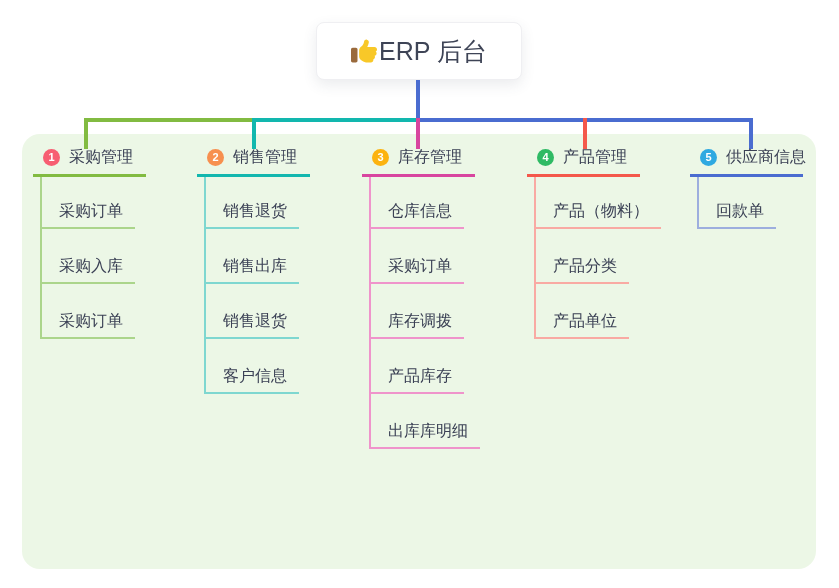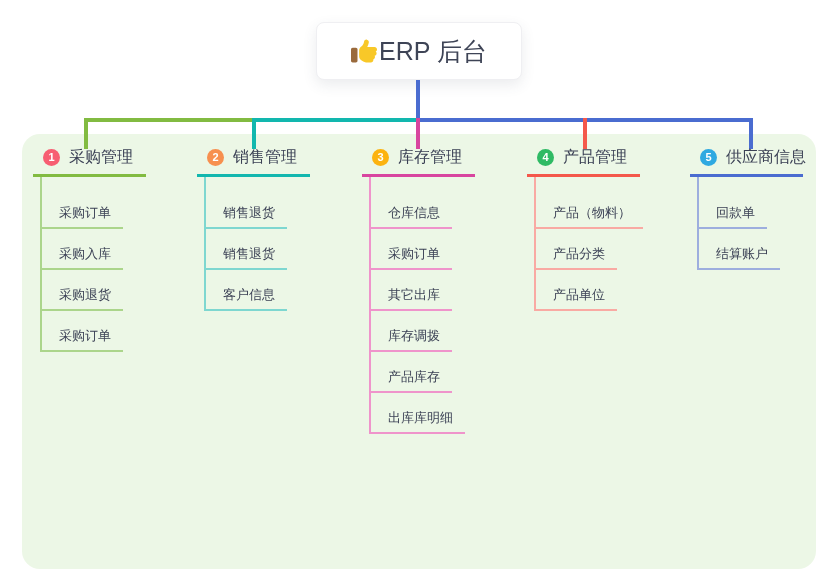--- a/index.html
+++ b/index.html
@@ -66,27 +66,27 @@
     width:17px; height:17px; border-radius:50%;
     background:var(--badge);
     color:#ffffff; font-size:11px; font-weight:bold;
     display:flex; align-items:center; justify-content:center;
   }
 
   .items {
     margin-left:7px;
     border-left:2px solid var(--light);
   }
-  .item { height:41px; display:flex; align-items:flex-end; }
+  .item { height:55px; display:flex; align-items:flex-end; }
   .item:first-child { height:52px; }
   .item-label {
     display:inline-block;
     padding:0 12px 5px 17px;
     border-bottom:2px solid var(--light);
-    font-size:13px; color:#3b4155; white-space:nowrap;
+    font-size:16px; color:#3b4155; white-space:nowrap;
     cursor:pointer;
   }
 </style>
 </head>
 <body>
 
 <div class="root-node">
   <svg class="thumb-icon" viewBox="0 0 512 512" aria-hidden="true">
     <path fill="#9a6a3c" d="M32 192l64 0c17.7 0 32 14.3 32 32l0 224c0 17.7-14.3 32-32 32l-64 0c-17.7 0-32-14.3-32-32L0 224c0-17.7 14.3-32 32-32z"></path>
     <path fill="#f8c828" d="M313.4 32.9c26 5.2 42.9 30.5 37.7 56.5l-2.3 11.4c-5.3 26.7-15.1 52.1-28.8 75.2l144 0c26.5 0 48 21.5 48 48c0 18.5-10.5 34.6-25.9 42.6C497 275.4 504 288.9 504 304c0 23.4-16.8 42.9-38.9 47.1c4.4 7.3 6.9 15.8 6.9 24.9c0 21.3-13.9 39.4-33.1 45.6c.7 3.3 1.1 6.8 1.1 10.4c0 26.5-21.5 48-48 48l-97.5 0c-19 0-37.5-5.6-53.3-16.1l-38.5-25.7C176 420.4 160 390.4 160 358.3l0-38.3 0-48 0-24.9c0-29.2 13.3-56.7 36-75l7.4-5.9c26.5-21.2 44.6-51 51.2-84.2l2.3-11.4c5.2-26 30.5-42.9 56.5-37.7z"></path>
@@ -112,38 +112,38 @@
     <span>采购管理</span>
   </div>
   <div class="items">
     <div class="item">
         <span class="item-label">采购订单</span>
       </div>
     <div class="item">
         <span class="item-label">采购入库</span>
       </div>
     <div class="item">
-        <span class="item-label">采购退货</span>
-      </div>
-    <div class="item">
         <span class="item-label">采购订单</span>
       </div>
   </div>
 </div>
 
 <div class="branch branch-b2" style="--strong: #12b7ae; --light: #7ed7d0; --badge: #f7904f;">
   <div class="branch-title">
     <span class="badge">2</span>
     <span>销售管理</span>
   </div>
   <div class="items">
     <div class="item">
         <span class="item-label">销售退货</span>
       </div>
     <div class="item">
+        <span class="item-label">销售出库</span>
+      </div>
+    <div class="item">
         <span class="item-label">销售退货</span>
       </div>
     <div class="item">
         <span class="item-label">客户信息</span>
       </div>
   </div>
 </div>
 
 <div class="branch branch-b3" style="--strong: #d8459f; --light: #ef94cb; --badge: #fcb310;">
   <div class="branch-title">
@@ -151,23 +151,20 @@
     <span>库存管理</span>
   </div>
   <div class="items">
     <div class="item">
         <span class="item-label">仓库信息</span>
       </div>
     <div class="item">
         <span class="item-label">采购订单</span>
       </div>
     <div class="item">
-        <span class="item-label">其它出库</span>
-      </div>
-    <div class="item">
         <span class="item-label">库存调拨</span>
       </div>
     <div class="item">
         <span class="item-label">产品库存</span>
       </div>
     <div class="item">
         <span class="item-label">出库库明细</span>
       </div>
   </div>
 </div>
@@ -192,17 +189,14 @@
 
 <div class="branch branch-b5" style="--strong: #4a6cd0; --light: #9daede; --badge: #2fa9e1;">
   <div class="branch-title">
     <span class="badge">5</span>
     <span>供应商信息</span>
   </div>
   <div class="items">
     <div class="item">
         <span class="item-label">回款单</span>
       </div>
-    <div class="item">
-        <span class="item-label">结算账户</span>
-      </div>
   </div>
 </div>
 
 </body></html>

